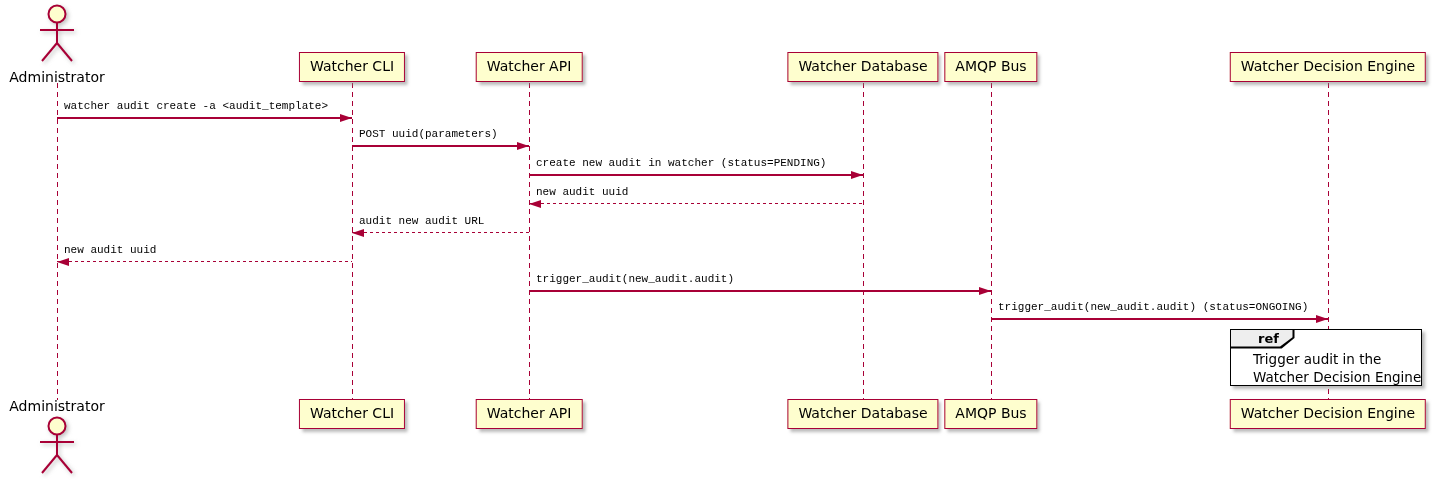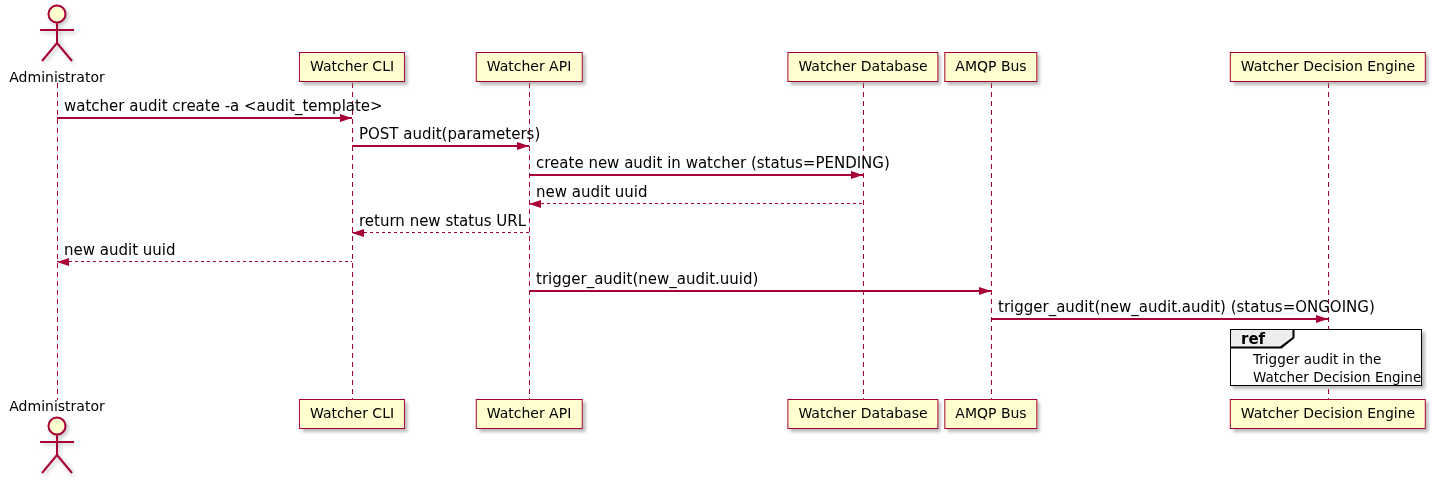--- a/index.html
+++ b/index.html
@@ -42,24 +42,25 @@
     border-top: 4px solid transparent;
     border-bottom: 4px solid transparent;
   }
   .arrowhead.left {
     border-right: 12px solid #A80036;
     border-top: 4px solid transparent;
     border-bottom: 4px solid transparent;
   }
   .msg-label {
     position: absolute;
-    font-size: 15px;
+    font-size: 11px;
     line-height: 15px;
     white-space: nowrap;
     z-index: 2;
+    font-family: Liberation Mono, monospace;
   }
   .actor-label {
     position: absolute;
     transform: translateX(-50%);
     font-size: 14px;
     white-space: nowrap;
     z-index: 3;
   }
   .actor-figure { position: absolute; z-index: 3;
     filter: drop-shadow(2.5px 2.5px 2px rgba(130,130,130,0.5)); }
@@ -75,22 +76,22 @@
     position: absolute; left: -0.5px; top: -0.5px; width: 64px; height: 19px;
     background: #000000;
     clip-path: polygon(0 0, 100% 0, 100% 45%, 80% 100%, 0 100%);
   }
   #ref-tab-inner {
     position: absolute; left: 0; top: 0; right: 2px; bottom: 2px;
     background: #EEEEEE;
     clip-path: polygon(0 0, 100% 0, 100% 45%, 80% 100%, 0 100%);
   }
   #ref-tab-label {
-    position: absolute; left: 10px; top: 1px;
-    font-size: 15px; font-weight: bold; line-height: 16px;
+    position: absolute; left: 27px; top: 1px;
+    font-size: 13px; font-weight: bold; line-height: 16px;
   }
   .ref-line {
     position: absolute; left: 22px;
     font-size: 13.5px; line-height: 18px; white-space: nowrap;
   }
 </style>
 </head>
 <body>
 
 <div id="diagram">
@@ -128,36 +129,36 @@
       <div class="participant-box" style="left: 863px; top: 399px;">Watcher Database</div>
       <div class="participant-box" style="left: 991px; top: 52px;">AMQP Bus</div>
       <div class="participant-box" style="left: 991px; top: 399px;">AMQP Bus</div>
       <div class="participant-box" style="left: 1328px; top: 52px;">Watcher Decision Engine</div>
       <div class="participant-box" style="left: 1328px; top: 399px;">Watcher Decision Engine</div>
       <div class="msg-line solid" style="left: 57px; top: 117px; width: 295px;"></div>
       <div class="arrowhead right" style="left: 340px; top: 113.5px;"></div>
       <div class="msg-label" style="left: 64px; top: 99px;">watcher audit create -a &lt;audit_template&gt;</div>
       <div class="msg-line solid" style="left: 352px; top: 145px; width: 177px;"></div>
       <div class="arrowhead right" style="left: 517px; top: 141.5px;"></div>
-      <div class="msg-label" style="left: 359px; top: 127px;">POST audit(parameters)</div>
+      <div class="msg-label" style="left: 359px; top: 127px;">POST uuid(parameters)</div>
       <div class="msg-line solid" style="left: 529px; top: 174px; width: 334px;"></div>
       <div class="arrowhead right" style="left: 851px; top: 170.5px;"></div>
       <div class="msg-label" style="left: 536px; top: 156px;">create new audit in watcher (status=PENDING)</div>
       <div class="msg-line dashed" style="left: 529px; top: 203px; width: 334px;"></div>
       <div class="arrowhead left" style="left: 529px; top: 199.5px;"></div>
       <div class="msg-label" style="left: 536px; top: 185px;">new audit uuid</div>
       <div class="msg-line dashed" style="left: 352px; top: 232px; width: 177px;"></div>
       <div class="arrowhead left" style="left: 352px; top: 228.5px;"></div>
-      <div class="msg-label" style="left: 359px; top: 214px;">return new status URL</div>
+      <div class="msg-label" style="left: 359px; top: 214px;">audit new audit URL</div>
       <div class="msg-line dashed" style="left: 57px; top: 261px; width: 295px;"></div>
       <div class="arrowhead left" style="left: 57px; top: 257.5px;"></div>
       <div class="msg-label" style="left: 64px; top: 243px;">new audit uuid</div>
       <div class="msg-line solid" style="left: 529px; top: 290px; width: 462px;"></div>
       <div class="arrowhead right" style="left: 979px; top: 286.5px;"></div>
-      <div class="msg-label" style="left: 536px; top: 272px;">trigger_audit(new_audit.uuid)</div>
+      <div class="msg-label" style="left: 536px; top: 272px;">trigger_audit(new_audit.audit)</div>
       <div class="msg-line solid" style="left: 991px; top: 318px; width: 337px;"></div>
       <div class="arrowhead right" style="left: 1316px; top: 314.5px;"></div>
       <div class="msg-label" style="left: 998px; top: 300px;">trigger_audit(new_audit.audit) (status=ONGOING)</div>
     </div>
 
   <div id="ref-box">
     <div id="ref-tab">
       <div id="ref-tab-inner"></div>
     </div>
     <div id="ref-tab-label">ref</div>

